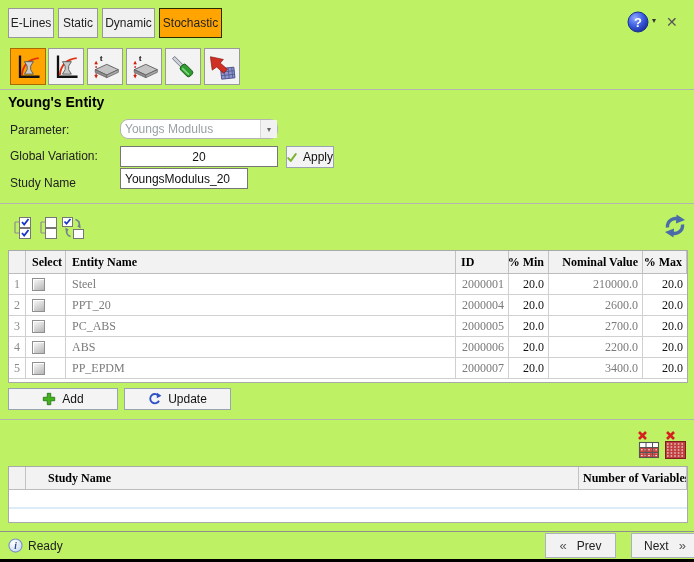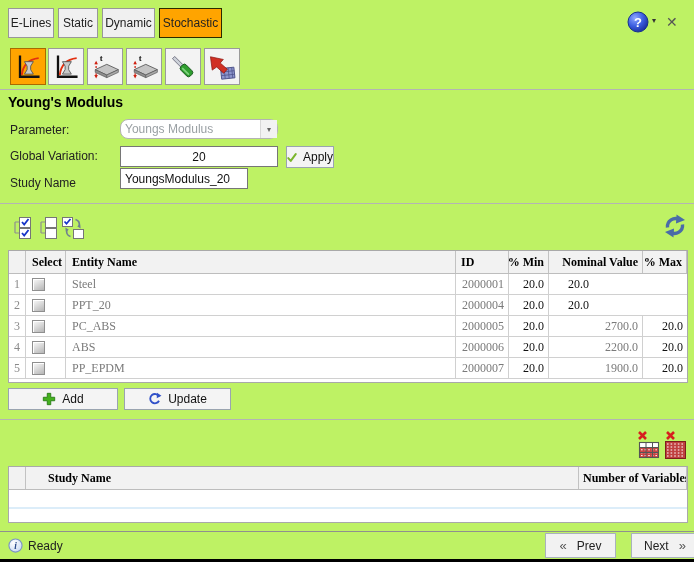--- a/index.html
+++ b/index.html
@@ -156,21 +156,21 @@
       <g transform="rotate(-6 24 25)">
         <rect x="17" y="19" width="15" height="12" fill="#8d95cc" stroke="#4a4f88" stroke-width="1"></rect>
         <path d="M21 19 V31 M25.5 19 V31 M29.5 19 V31 M17 23 H32 M17 27 H32" stroke="#4a4f88" stroke-width="0.8"></path>
       </g>
       <path d="M12 18 L20 25 L24 20.5 L16 13.5 L19.5 9.5 L5 6.5 L7 21.5 Z" fill="#d03024" stroke="#8a1410" stroke-width="0.8"></path>
     </svg>
   </div>
 
   <div class="sep" style="top:89px;"></div>
 
-  <div class="title" style="top:94px;">Young's Modulus</div>
+  <div class="title" style="top:94px;">Young's Entity</div>
 
   <div class="flabel" style="top:123px;">Parameter:</div>
   <div class="combo" style="top:119px;border-radius:8px;">
     <span class="txt">Youngs Modulus</span>
     <span class="arrow">
         <span>▾</span>
       </span>
   </div>
 
   <div class="flabel" style="top:149px;">Global Variation:</div>
@@ -235,30 +235,32 @@
     </div>
 
     <div class="grow">
       <div class="gc c-num">1</div>
       <div class="gc c-sel">
           <span class="cb"></span>
         </div>
       <div class="gc c-name ro">Steel</div>
       <div class="gc c-id ro num-r">2000001</div>
       <div class="gc c-min ed num-r">20.0</div>
+      <div class="gc c-nom ro num-r">210000.0</div>
       <div class="gc c-max ed num-r">20.0</div>
     </div>
     <div class="grow">
       <div class="gc c-num">2</div>
       <div class="gc c-sel">
           <span class="cb"></span>
         </div>
       <div class="gc c-name ro">PPT_20</div>
       <div class="gc c-id ro num-r">2000004</div>
       <div class="gc c-min ed num-r">20.0</div>
+      <div class="gc c-nom ro num-r">2600.0</div>
       <div class="gc c-max ed num-r">20.0</div>
     </div>
     <div class="grow">
       <div class="gc c-num">3</div>
       <div class="gc c-sel">
           <span class="cb"></span>
         </div>
       <div class="gc c-name ro">PC_ABS</div>
       <div class="gc c-id ro num-r">2000005</div>
       <div class="gc c-min ed num-r">20.0</div>
@@ -277,21 +279,21 @@
       <div class="gc c-max ed num-r">20.0</div>
     </div>
     <div class="grow">
       <div class="gc c-num">5</div>
       <div class="gc c-sel">
           <span class="cb"></span>
         </div>
       <div class="gc c-name ro">PP_EPDM</div>
       <div class="gc c-id ro num-r">2000007</div>
       <div class="gc c-min ed num-r">20.0</div>
-      <div class="gc c-nom ro num-r">1900.0</div>
+      <div class="gc c-nom ro num-r">3400.0</div>
       <div class="gc c-max ed num-r">20.0</div>
     </div>
   </div>
 
   <div class="btn" style="left:8px;top:388px;width:110px;height:22px;">
     <svg width="14" height="14" viewBox="0 0 16 16">
       <path d="M6 1.5 h4 v4.5 h4.5 v4 H10 v4.5 H6 V10 H1.5 V6 H6 Z" fill="#44b11e" stroke="#267a12" stroke-width="1"></path>
     </svg>
     <span>Add</span>
   </div>

